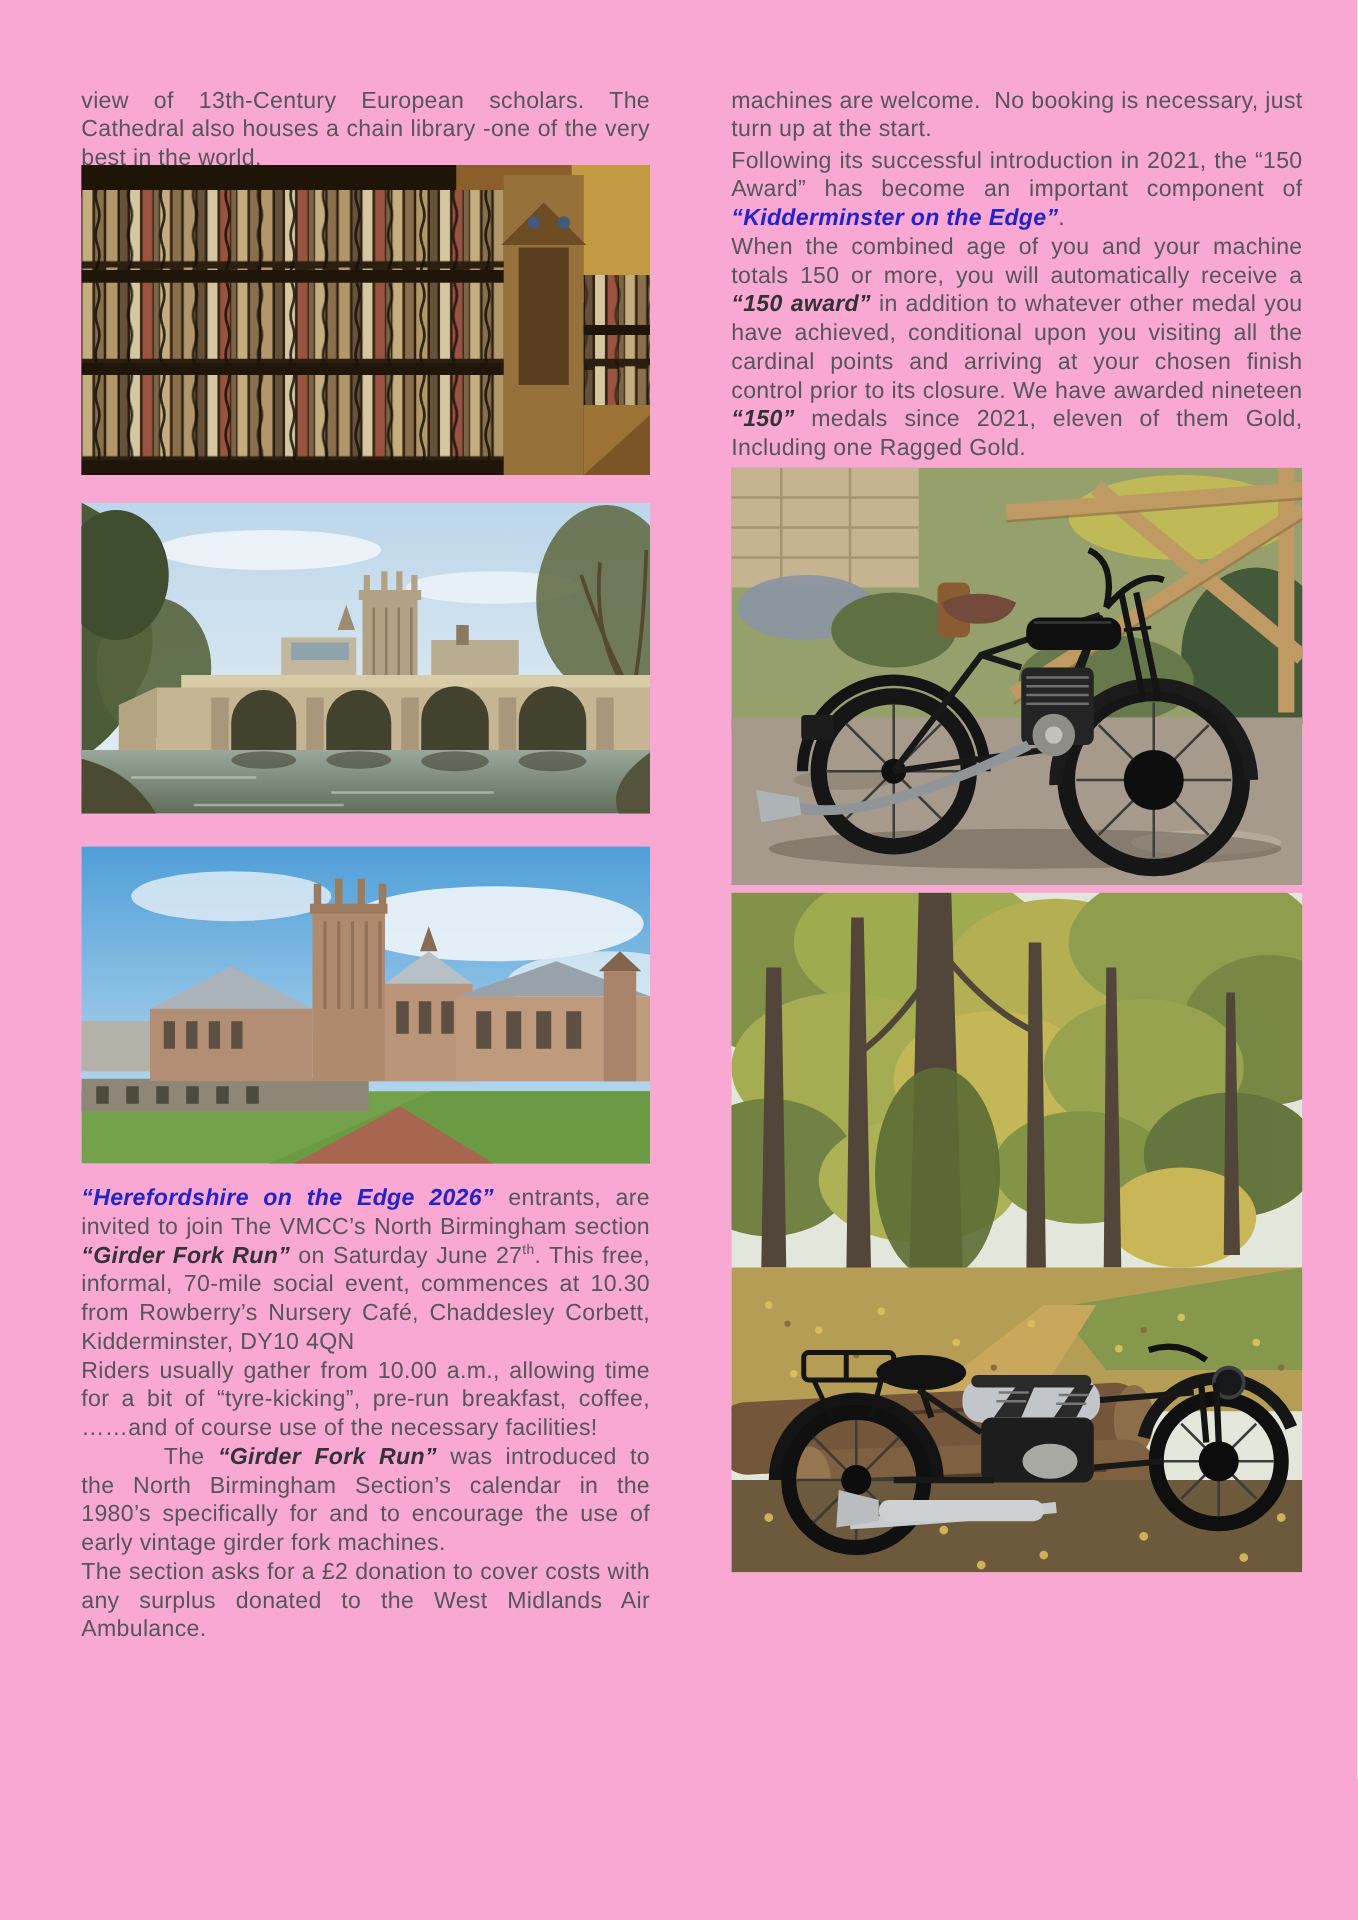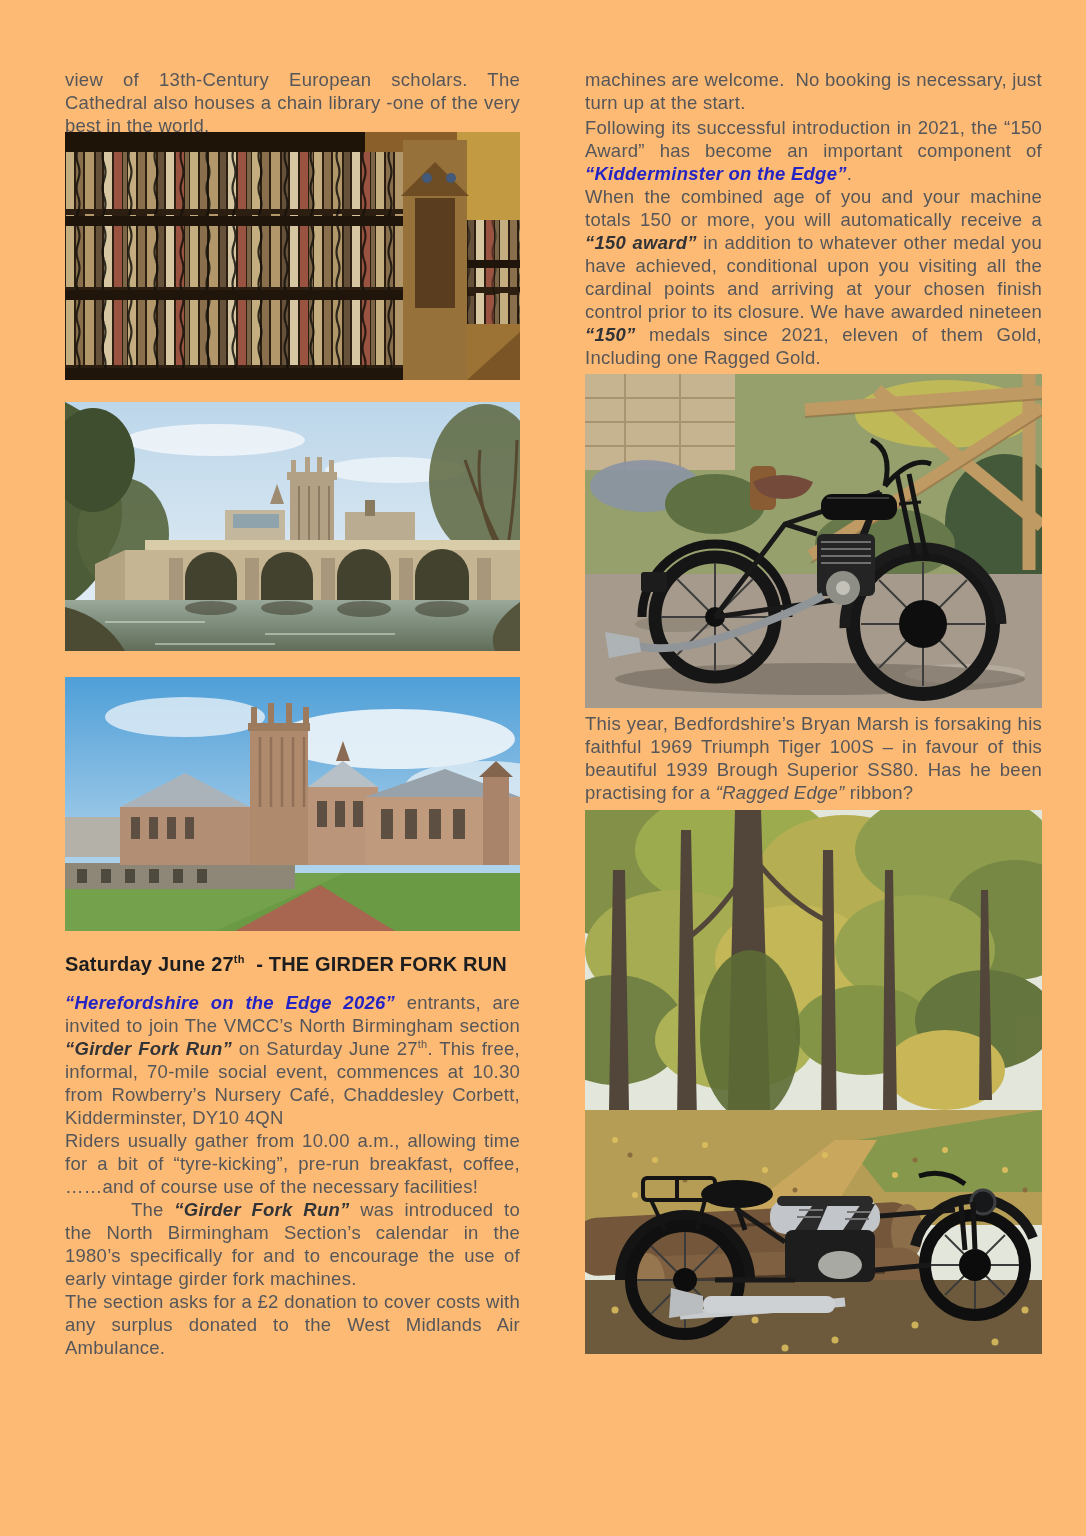--- a/index.html
+++ b/index.html
@@ -1,21 +1,21 @@
 <!DOCTYPE html>
 <html><head>
 <meta charset="utf-8">
 <style>
   * { margin:0; padding:0; box-sizing:border-box; }
   html,body { background:#ffffff; }
   body {
     width:1086px; height:1536px; position:relative;
     font-family:"Liberation Sans","DejaVu Sans",sans-serif;
   }
-  .page { position:absolute; inset:0; background:#fdba74; overflow:hidden; }
+  .page { position:absolute; inset:0; background:#f9a8d4; overflow:hidden; }
   .col { position:absolute; top:68px; }
   .col.left  { left:65px;  width:455px; }
   .col.right { left:585px; width:457px; }
 
   p.body {
     font-size:18.5px; line-height:23px; color:#55565a;
     text-align:justify; letter-spacing:0.25px;
   }
   p.body sup, h2.sans-heading sup { font-size:11px; vertical-align:super; line-height:0; }
 
@@ -233,21 +233,20 @@
             <rect x="270" y="124" width="10" height="26"></rect>
           <rect x="288" y="124" width="10" height="26"></rect>
           <rect x="316" y="132" width="12" height="30"></rect>
             <rect x="340" y="132" width="12" height="30"></rect>
           <rect x="364" y="132" width="12" height="30"></rect>
             <rect x="388" y="132" width="12" height="30"></rect>
         </g>
       </svg>
     </figure>
 
-    <h2 class="sans-heading"><span>Saturday June 27</span><sup>th</sup><span>&nbsp; - THE GIRDER FORK RUN</span></h2>
 
     <p class="body girder-intro"><span class="blue-bi">“Herefordshire on the Edge 2026”</span><span> entrants, are invited to join The VMCC’s North Birmingham section </span><span class="black-bi">“Girder Fork Run”</span><span> on Saturday June 27</span><sup>th</sup><span>. This free, informal, 70-mile social event, commences at 10.30 from Rowberry’s Nursery Café, Chaddesley Corbett, Kidderminster, DY10 4QN</span></p>
 
     <p class="body">Riders usually gather from 10.00 a.m., allowing time for a bit of “tyre-kicking”, pre-run breakfast, coffee, ……and of course use of the necessary facilities!</p>
 
     <p class="body indent"><span>The </span><span class="black-bi">“Girder Fork Run”</span><span> was introduced to the North Birmingham Section’s calendar in the 1980’s specifically for and to encourage the use of early vintage girder fork machines.</span></p>
 
     <p class="body">The section asks for a £2 donation to cover costs with any surplus donated to the West Midlands Air Ambulance.</p>
   </section>
 
@@ -334,21 +333,20 @@
           <line x1="312" y1="100" x2="330" y2="186" stroke="#141414" stroke-width="5"></line>
           <line x1="324" y1="100" x2="342" y2="186" stroke="#141414" stroke-width="5"></line>
           <line x1="314" y1="130" x2="336" y2="128" stroke="#141414" stroke-width="3"></line>
           <path d="M238 222 Q180 252 120 268 Q80 278 52 272" fill="none" stroke="#8f9598" stroke-width="8"></path>
           <polygon points="54,264 20,258 24,284 56,278" fill="#aeb4b6"></polygon>
           <rect x="56" y="198" width="26" height="20" rx="3" fill="#1c1c1c"></rect>
         </g>
       </svg>
     </figure>
 
-    <p class="body bryan"><span>This year, Bedfordshire’s Bryan Marsh is forsaking his faithful 1969 Triumph Tiger 100S – in favour of this beautiful 1939 Brough Superior SS80. Has he been practising for a </span><span class="it">“Ragged Edge”</span><span> ribbon?</span></p>
 
     <figure class="photo ph5">
       <svg viewBox="0 0 457 544" preserveAspectRatio="none">
         <rect width="457" height="544" fill="#e3e6da"></rect>
         <g opacity="0.95">
           <ellipse cx="40" cy="60" rx="90" ry="70" fill="#7d8c41"></ellipse>
           <ellipse cx="150" cy="40" rx="100" ry="60" fill="#9aa848"></ellipse>
           <ellipse cx="260" cy="70" rx="90" ry="65" fill="#b3ac4c"></ellipse>
           <ellipse cx="370" cy="40" rx="100" ry="60" fill="#8a9a46"></ellipse>
           <ellipse cx="430" cy="110" rx="70" ry="60" fill="#72833d"></ellipse>

